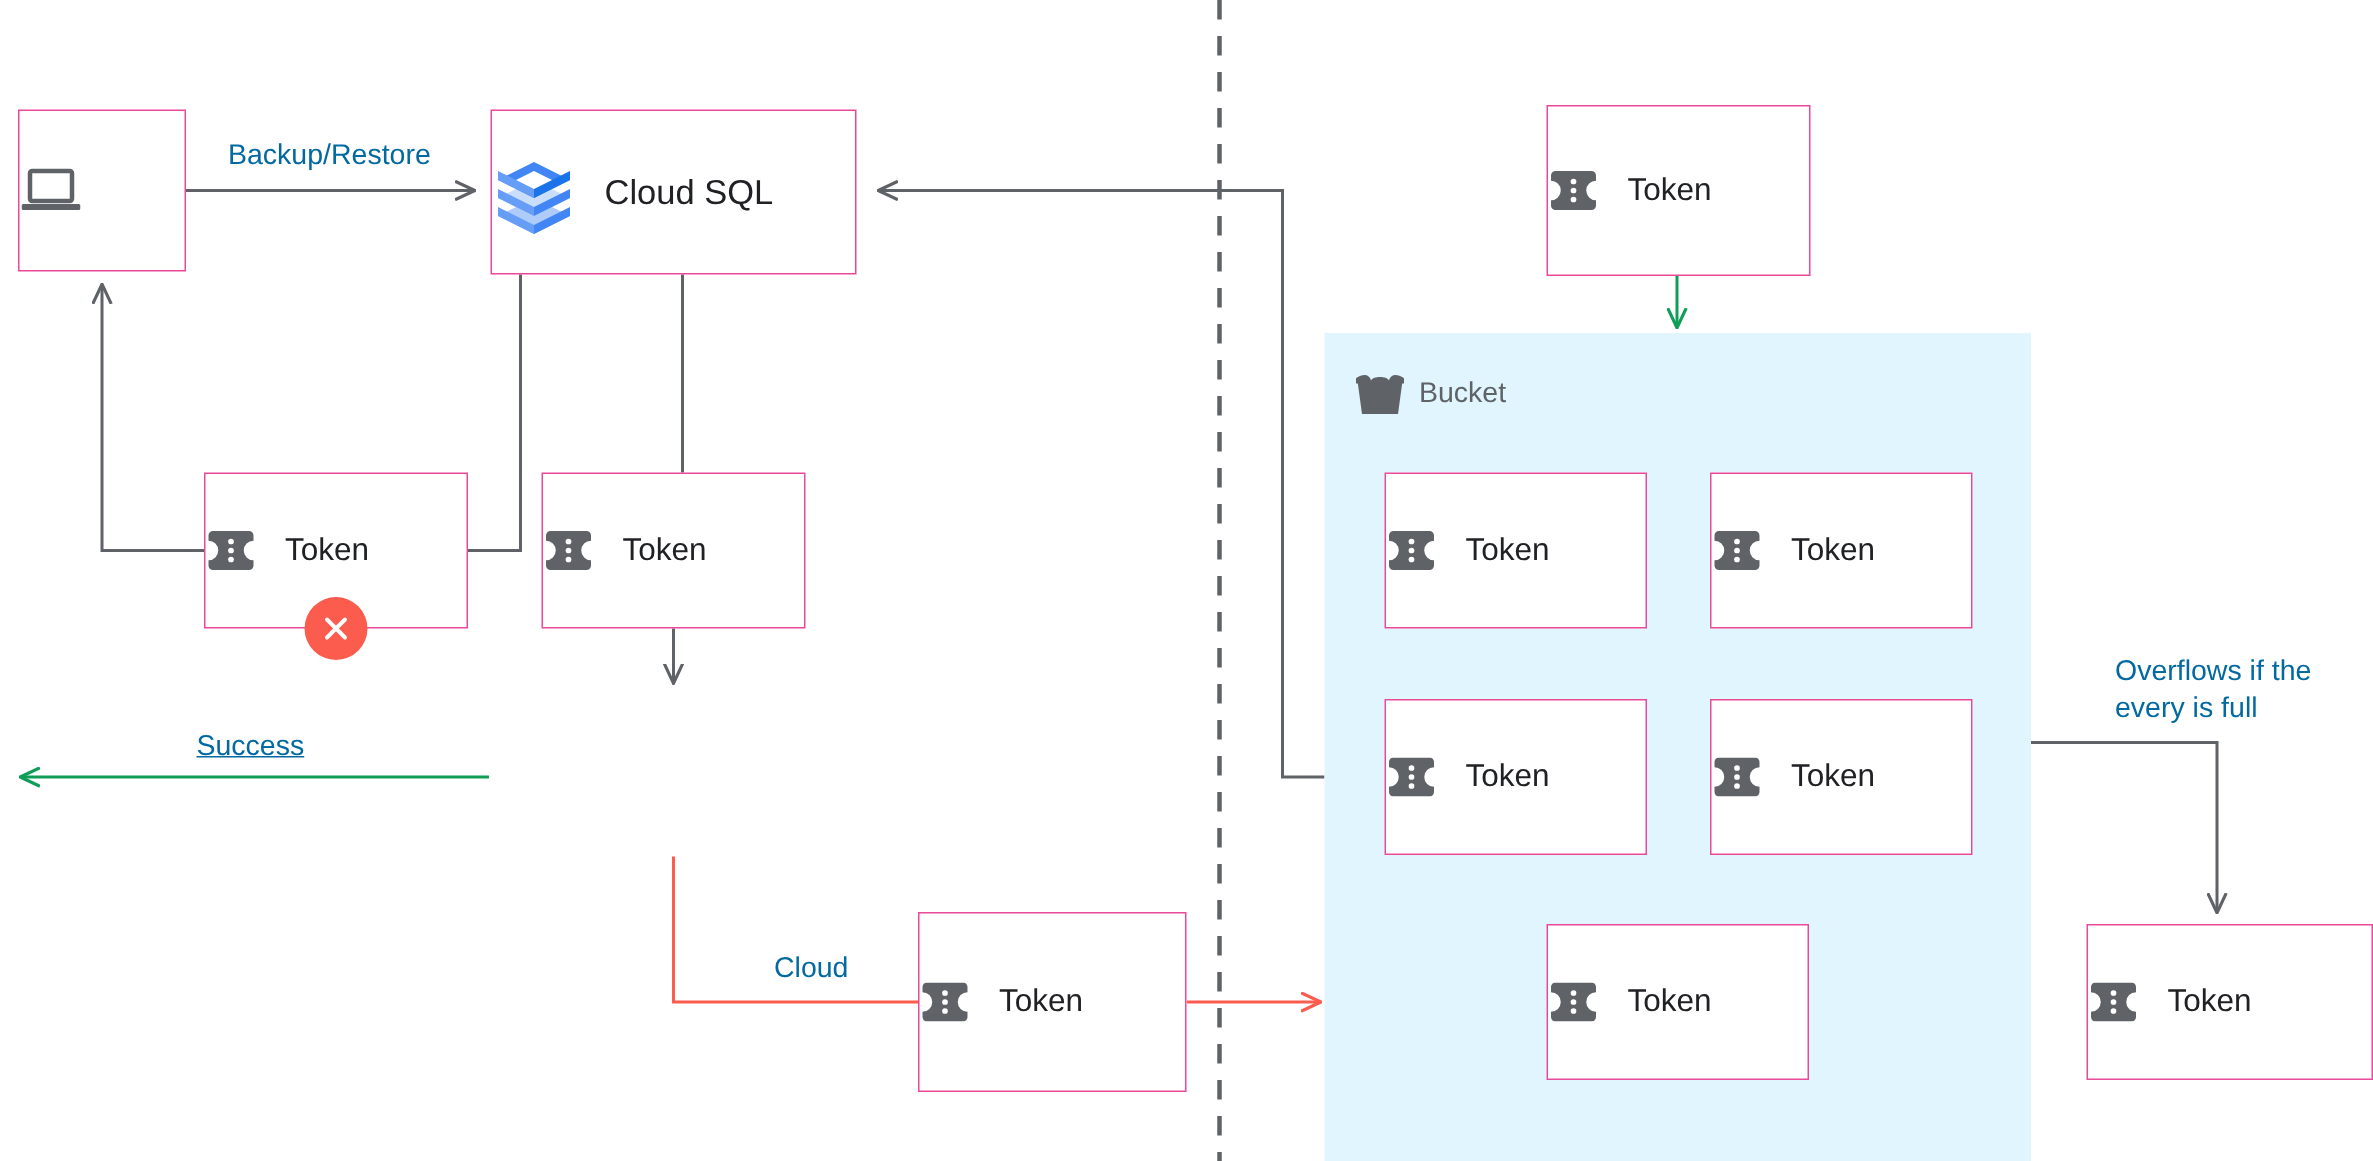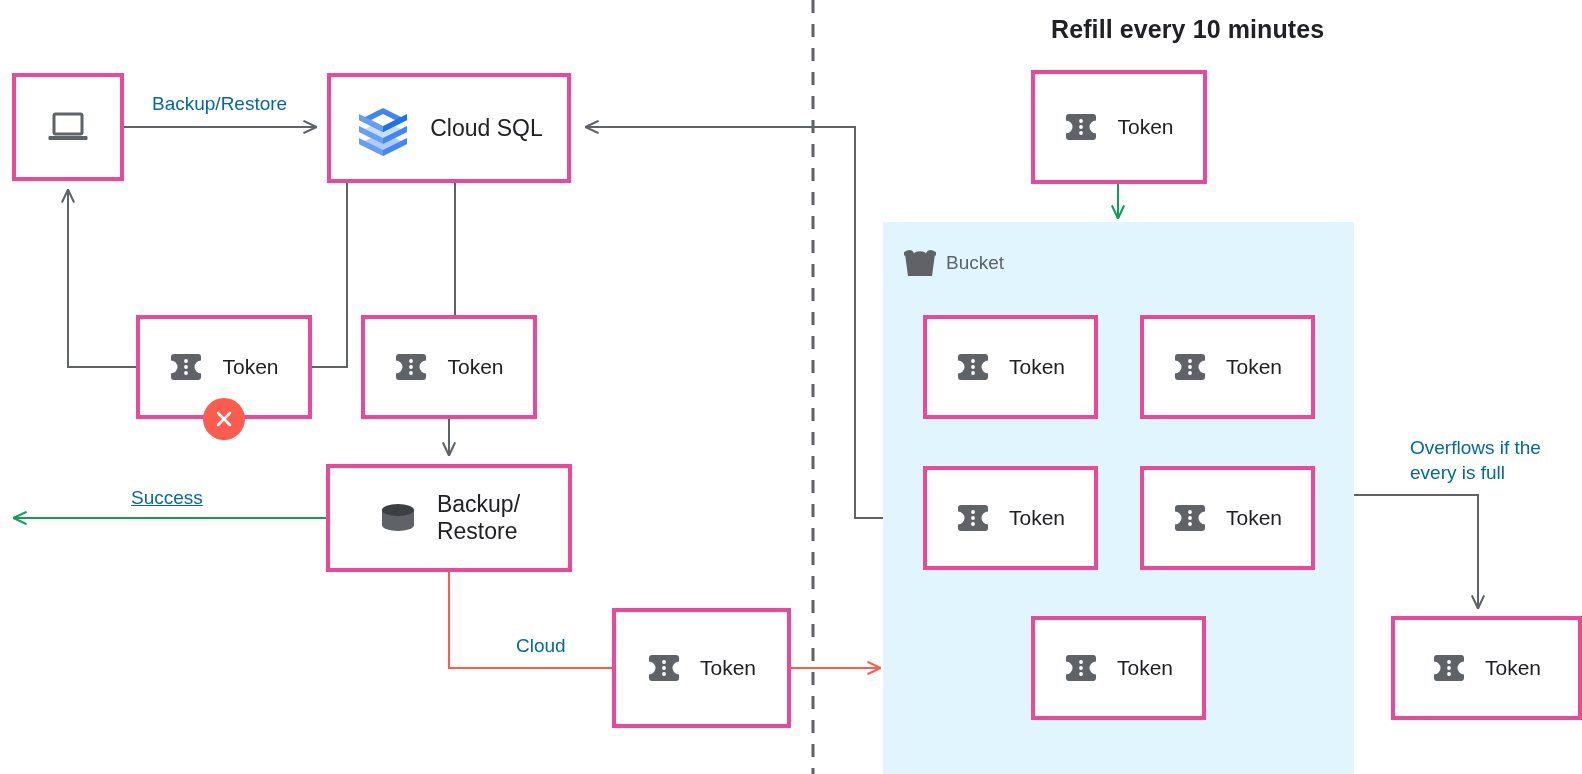--- a/index.html
+++ b/index.html
@@ -24,25 +24,25 @@
     top: 0;
     width: 1582px;
     height: 774px;
     pointer-events: none;
   }
 
   
   .node {
     position: absolute;
     box-sizing: border-box;
-    border: 4px solid #ec4899;
+    border: 1px solid #ec4899;
     background: #ffffff;
     display: flex;
     align-items: center;
-    justify-content: center;
+    justify-content: flex-start;
     gap: 19px;
   }
   .node-label {
     font-size: 23px;
     color: #202124;
     line-height: 1.16;
     white-space: pre-line;
     text-align: left;
   }
   .node.token .node-label { font-size: 21px; }
@@ -202,21 +202,20 @@
       <svg width="34" height="26" viewBox="0 0 34 26">
         <path d="M2 2.5 a3 3 0 0 1 3-3 h24 a3 3 0 0 1 3 3 v3.5 a4 4 0 0 0 0 13 v3.5 a3 3 0 0 1 -3 3 h-24 a3 3 0 0 1 -3 -3 v-3.5 a4 4 0 0 0 0 -13 Z" transform="translate(0,0.5)" fill="#5f6368"></path>
         <circle cx="17" cy="7" r="1.9" fill="#ffffff"></circle>
         <circle cx="17" cy="13" r="1.9" fill="#ffffff"></circle>
         <circle cx="17" cy="19" r="1.9" fill="#ffffff"></circle>
       </svg>
     </span>
     <span class="node-label">Token</span>
   </div>
 
-  <div class="heading" style="left:1051px; top:15px;">Refill every 10 minutes</div>
 
   <div class="node" style="left:12px; top:73px; width:112px; height:108px;">
     <span>
       <svg width="42" height="34" viewBox="0 0 42 34">
         <rect x="7" y="4" width="28" height="20" rx="1.5" fill="none" stroke="#5f6368" stroke-width="3"></rect>
         <rect x="1.5" y="26" width="39" height="4" rx="1" fill="#5f6368"></rect>
       </svg>
     </span>
   </div>
 
@@ -263,30 +262,20 @@
       <svg width="34" height="26" viewBox="0 0 34 26">
         <path d="M2 2.5 a3 3 0 0 1 3-3 h24 a3 3 0 0 1 3 3 v3.5 a4 4 0 0 0 0 13 v3.5 a3 3 0 0 1 -3 3 h-24 a3 3 0 0 1 -3 -3 v-3.5 a4 4 0 0 0 0 -13 Z" transform="translate(0,0.5)" fill="#5f6368"></path>
         <circle cx="17" cy="7" r="1.9" fill="#ffffff"></circle>
         <circle cx="17" cy="13" r="1.9" fill="#ffffff"></circle>
         <circle cx="17" cy="19" r="1.9" fill="#ffffff"></circle>
       </svg>
     </span>
     <span class="node-label">Token</span>
   </div>
 
-  <div class="node" style="left:326px; top:464px; width:246px; height:108px;">
-    <span>
-      <svg width="40" height="34" viewBox="0 0 40 34">
-        <path d="M4 9 v15 a16 6 0 0 0 32 0 v-15 Z" fill="#5f6368"></path>
-        <ellipse cx="20" cy="9" rx="16" ry="6" fill="#3c4043"></ellipse>
-      </svg>
-    </span>
-    <span class="node-label">Backup/
-Restore</span>
-  </div>
 
   <div class="node token" style="left:612px; top:608px; width:179px; height:120px;">
     <span>
       <svg width="34" height="26" viewBox="0 0 34 26">
         <path d="M2 2.5 a3 3 0 0 1 3-3 h24 a3 3 0 0 1 3 3 v3.5 a4 4 0 0 0 0 13 v3.5 a3 3 0 0 1 -3 3 h-24 a3 3 0 0 1 -3 -3 v-3.5 a4 4 0 0 0 0 -13 Z" transform="translate(0,0.5)" fill="#5f6368"></path>
         <circle cx="17" cy="7" r="1.9" fill="#ffffff"></circle>
         <circle cx="17" cy="13" r="1.9" fill="#ffffff"></circle>
         <circle cx="17" cy="19" r="1.9" fill="#ffffff"></circle>
       </svg>
     </span>

